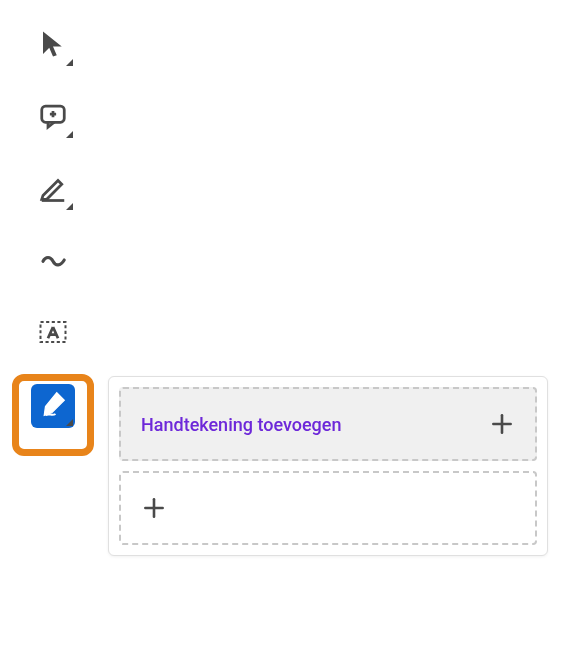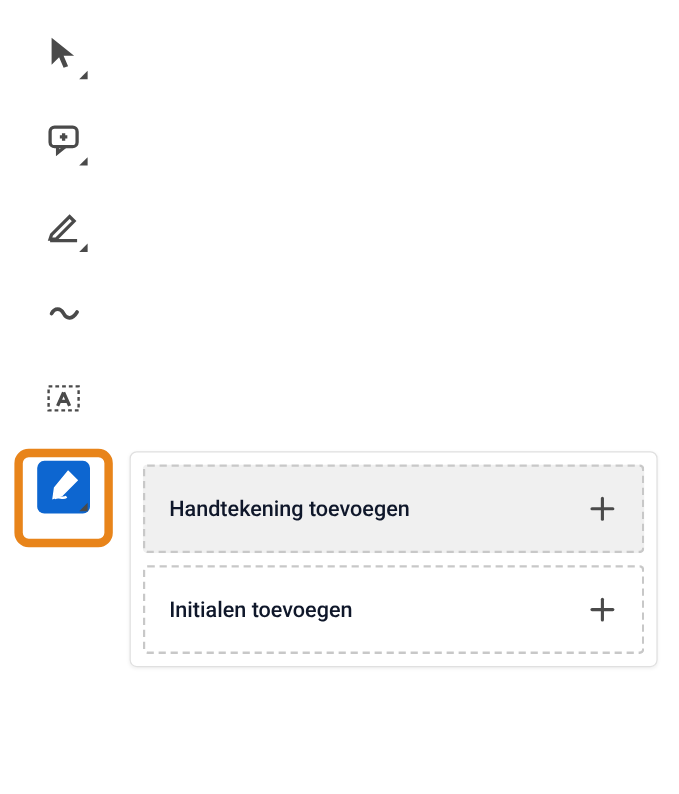--- a/index.html
+++ b/index.html
@@ -79,21 +79,21 @@
       border-radius: 4px;
       cursor: pointer;
       margin-bottom: 10px;
     }
     .menu-item:last-child { margin-bottom: 0; }
     .menu-item.hover {
       background: #f0f0f0;
     }
     .menu-label {
       font-size: 18px;
-      color: #0f172a;
+      color: #6d28d9;
       font-weight: 500;
     }
     .plus {
       width: 26px;
       height: 26px;
       display: flex;
       align-items: center;
       justify-content: center;
     }
     .plus svg {
@@ -169,21 +169,20 @@
     <span class="menu-label">Handtekening toevoegen</span>
     <span class="plus">
       <svg viewBox="0 0 24 24" fill="none" stroke-width="2.4" stroke-linecap="round">
           <line x1="12" y1="4" x2="12" y2="20"></line>
           <line x1="4" y1="12" x2="20" y2="12"></line>
         </svg>
     </span>
   </div>
 
   <div class="menu-item">
-    <span class="menu-label">Initialen toevoegen</span>
     <span class="plus">
       <svg viewBox="0 0 24 24" fill="none" stroke-width="2.4" stroke-linecap="round">
           <line x1="12" y1="4" x2="12" y2="20"></line>
           <line x1="4" y1="12" x2="20" y2="12"></line>
         </svg>
     </span>
   </div>
 
 </div>
 

